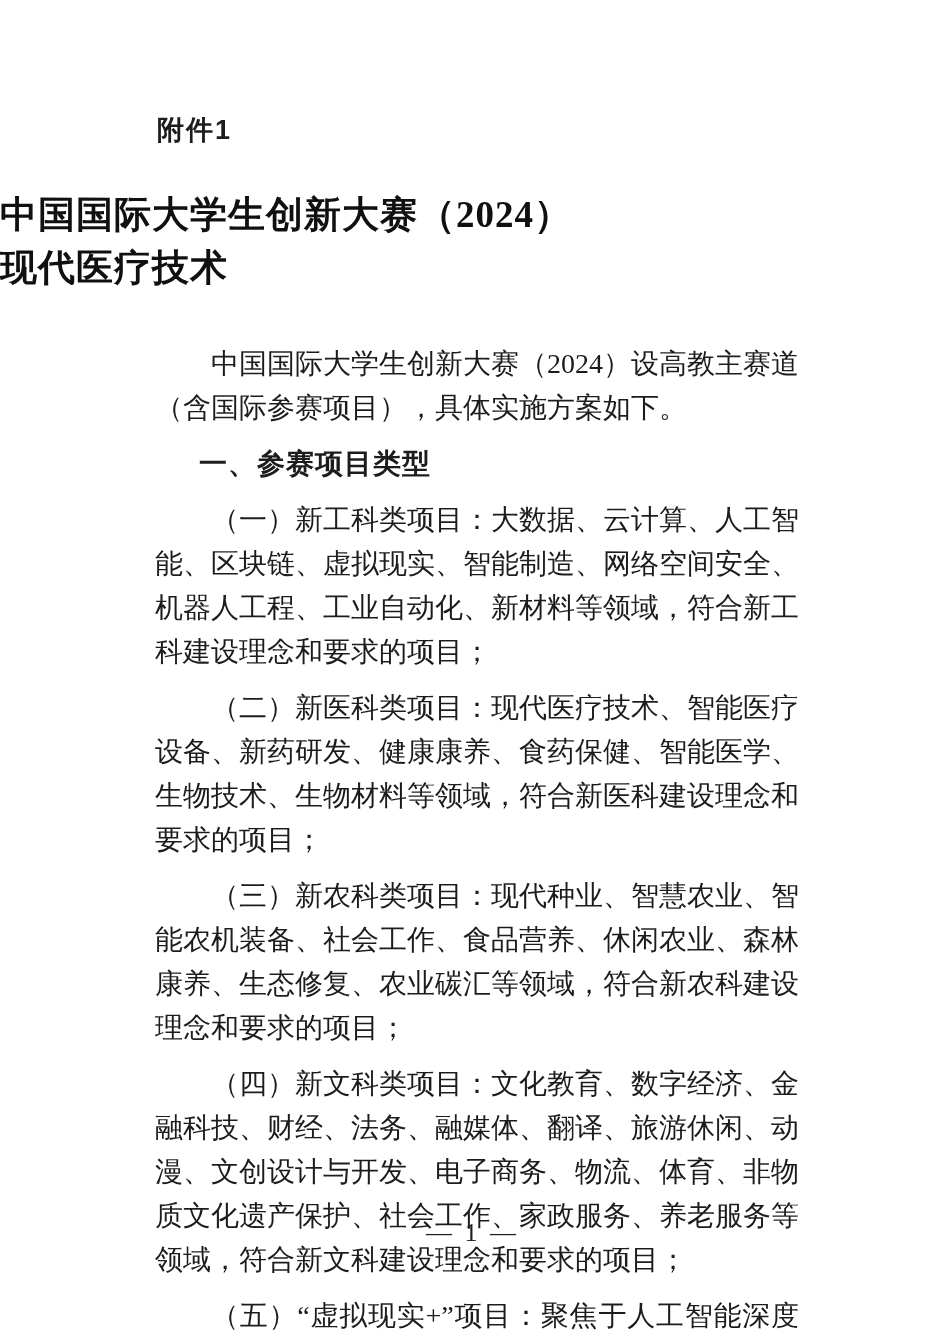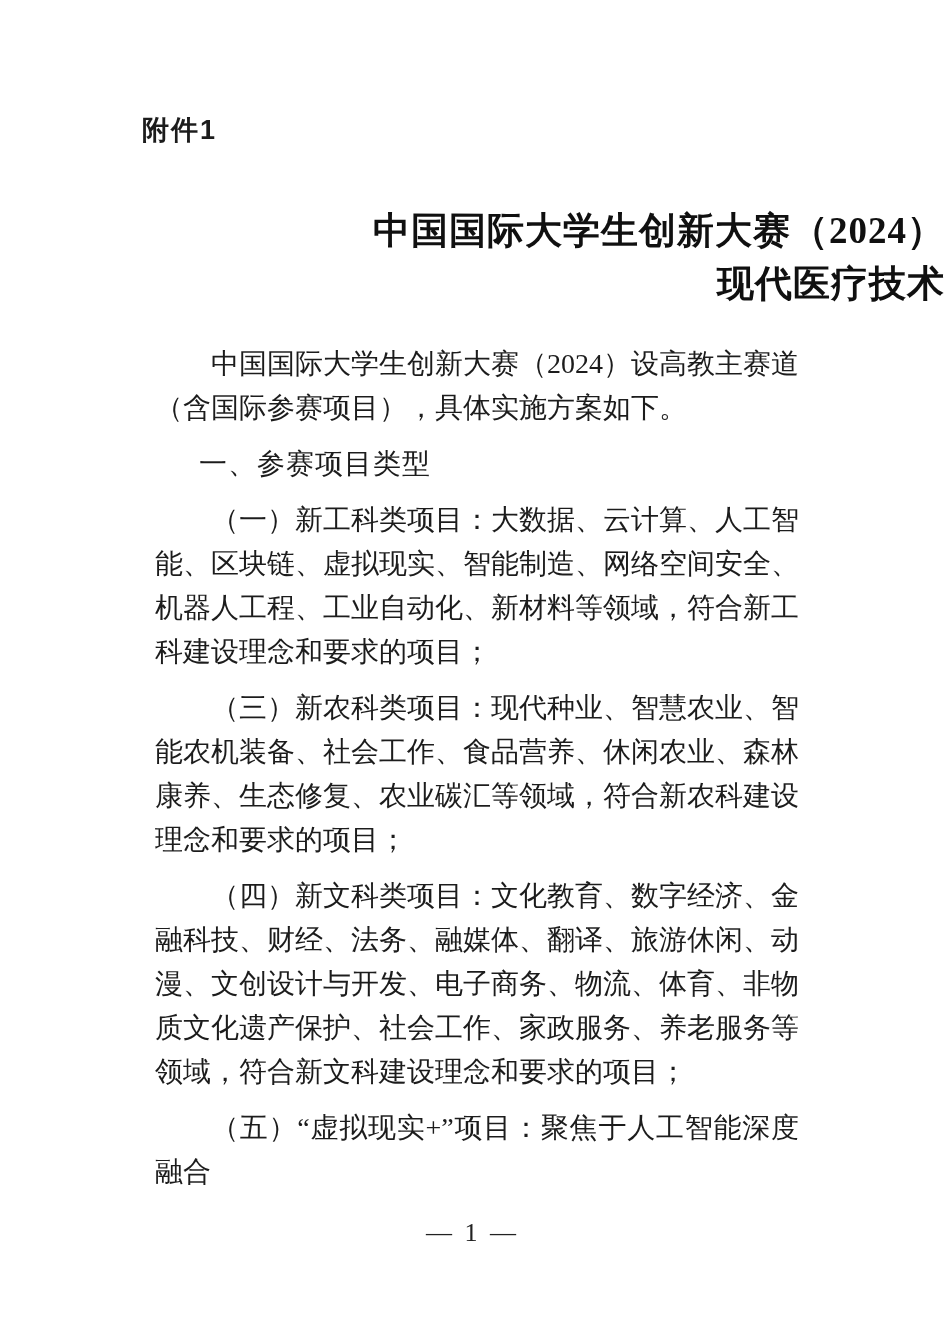--- a/index.html
+++ b/index.html
@@ -9,34 +9,34 @@
   }
   .page {
     position: relative;
     width: 945px;
     height: 1336px;
     background: #ffffff;
     overflow: hidden;
   }
   .attachment-label {
     position: absolute;
-    left: 142px;
+    left: 157px;
     top: 112px;
     font-family: "Liberation Sans", sans-serif;
     font-weight: 600;
     font-size: 27px;
     color: #1c1c1c;
     letter-spacing: 2px;
   }
   .doc-title {
     position: absolute;
     left: 0;
     right: 0;
-    top: 204px;
-    text-align: right;
+    top: 188px;
+    text-align: left;
     font-family: "Liberation Serif", serif;
     font-weight: bold;
     font-size: 37px;
     line-height: 53px;
     color: #101010;
     letter-spacing: 1px;
   }
   .doc-body {
     position: absolute;
     left: 143px;
@@ -50,21 +50,21 @@
     text-justify: inter-character;
   }
   .para {
     margin: 12px;
     text-indent: 2em;
   }
   .section-heading {
     margin: 0;
     text-indent: 2em;
     font-family: "Liberation Sans", sans-serif;
-    font-weight: normal;
+    font-weight: bold;
     font-size: 28px;
     letter-spacing: 1px;
   }
   .page-footer {
     position: absolute;
     left: 0;
     right: 0;
     top: 1218px;
     text-align: center;
     font-family: "Liberation Serif", serif;
@@ -82,20 +82,21 @@
 
   <div class="doc-title">
     <div>中国国际大学生创新大赛（2024）</div>
     <div>现代医疗技术</div>
   </div>
 
   <div class="doc-body">
     <p class="para">中国国际大学生创新大赛（2024）设高教主赛道（含国际参赛项目），具体实施方案如下。</p>
     <p class="section-heading">一、参赛项目类型</p>
     <p class="para">（一）新工科类项目：大数据、云计算、人工智能、区块链、虚拟现实、智能制造、网络空间安全、机器人工程、工业自动化、新材料等领域，符合新工科建设理念和要求的项目；</p>
+    <p class="para">（二）新医科类项目：现代医疗技术、智能医疗设备、新药研发、健康康养、食药保健、智能医学、生物技术、生物材料等领域，符合新医科建设理念和要求的项目；</p>
     <p class="para">（三）新农科类项目：现代种业、智慧农业、智能农机装备、社会工作、食品营养、休闲农业、森林康养、生态修复、农业碳汇等领域，符合新农科建设理念和要求的项目；</p>
     <p class="para">（四）新文科类项目：文化教育、数字经济、金融科技、财经、法务、融媒体、翻译、旅游休闲、动漫、文创设计与开发、电子商务、物流、体育、非物质文化遗产保护、社会工作、家政服务、养老服务等领域，符合新文科建设理念和要求的项目；</p>
     <p class="para">（五）“虚拟现实+”项目：聚焦于人工智能深度融合</p>
   </div>
 
   <div class="page-footer">— 1 —</div>
 
 </div>
 
 </body></html>

